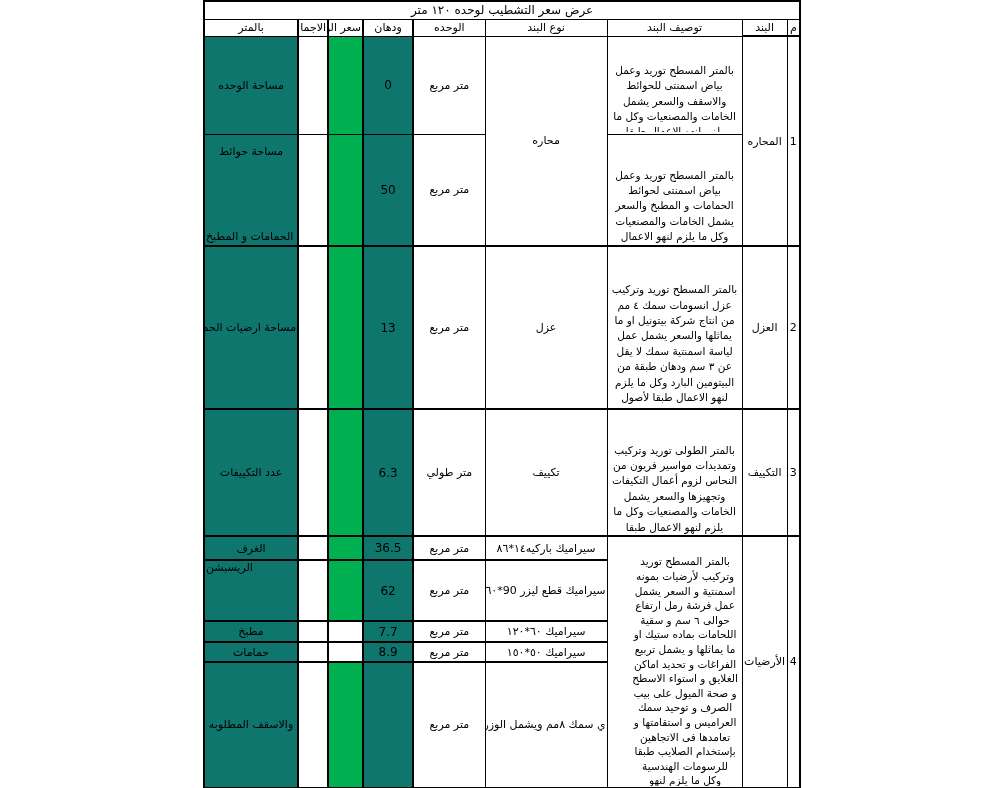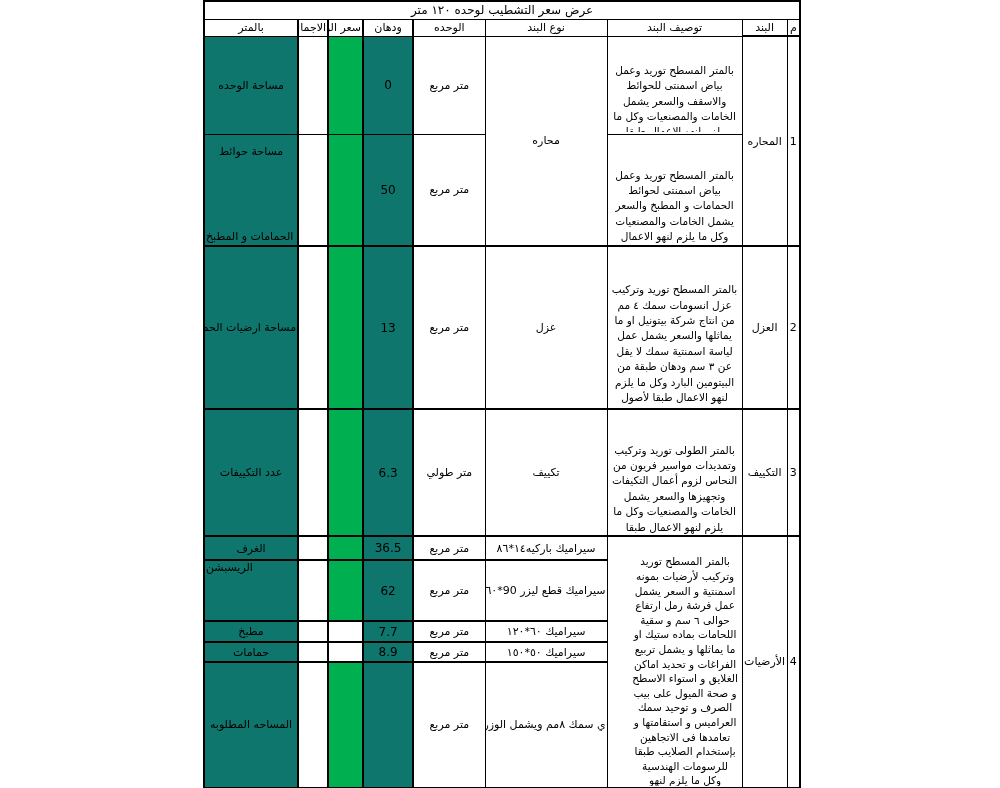--- a/index.html
+++ b/index.html
@@ -178,17 +178,17 @@
       <td class="vl2 hb2"></td>
       <td class="vl2 hb2"></td>
       <td class="vl2 hb2 yellow nowrap">حمامات</td>
     </tr>
     <tr class="r4e">
       <td class="hb3 clip-center">ي سمك ٨مم ويشمل الوزر HDF</td>
       <td class="vl2 hb3 nowrap">متر مربع</td>
       <td class="vl2 vr2 hb3 yellow num-val"></td>
       <td class="vl2 hb3 green"></td>
       <td class="vl2 hb3"></td>
-      <td class="vl2 hb3 yellow nowrap">المساحه المطلوبه</td>
+      <td class="vl2 hb3 yellow nowrap">والاسقف المطلوبه</td>
     </tr>
   </tbody>
     </table>
 </div>
 
 </body></html>

